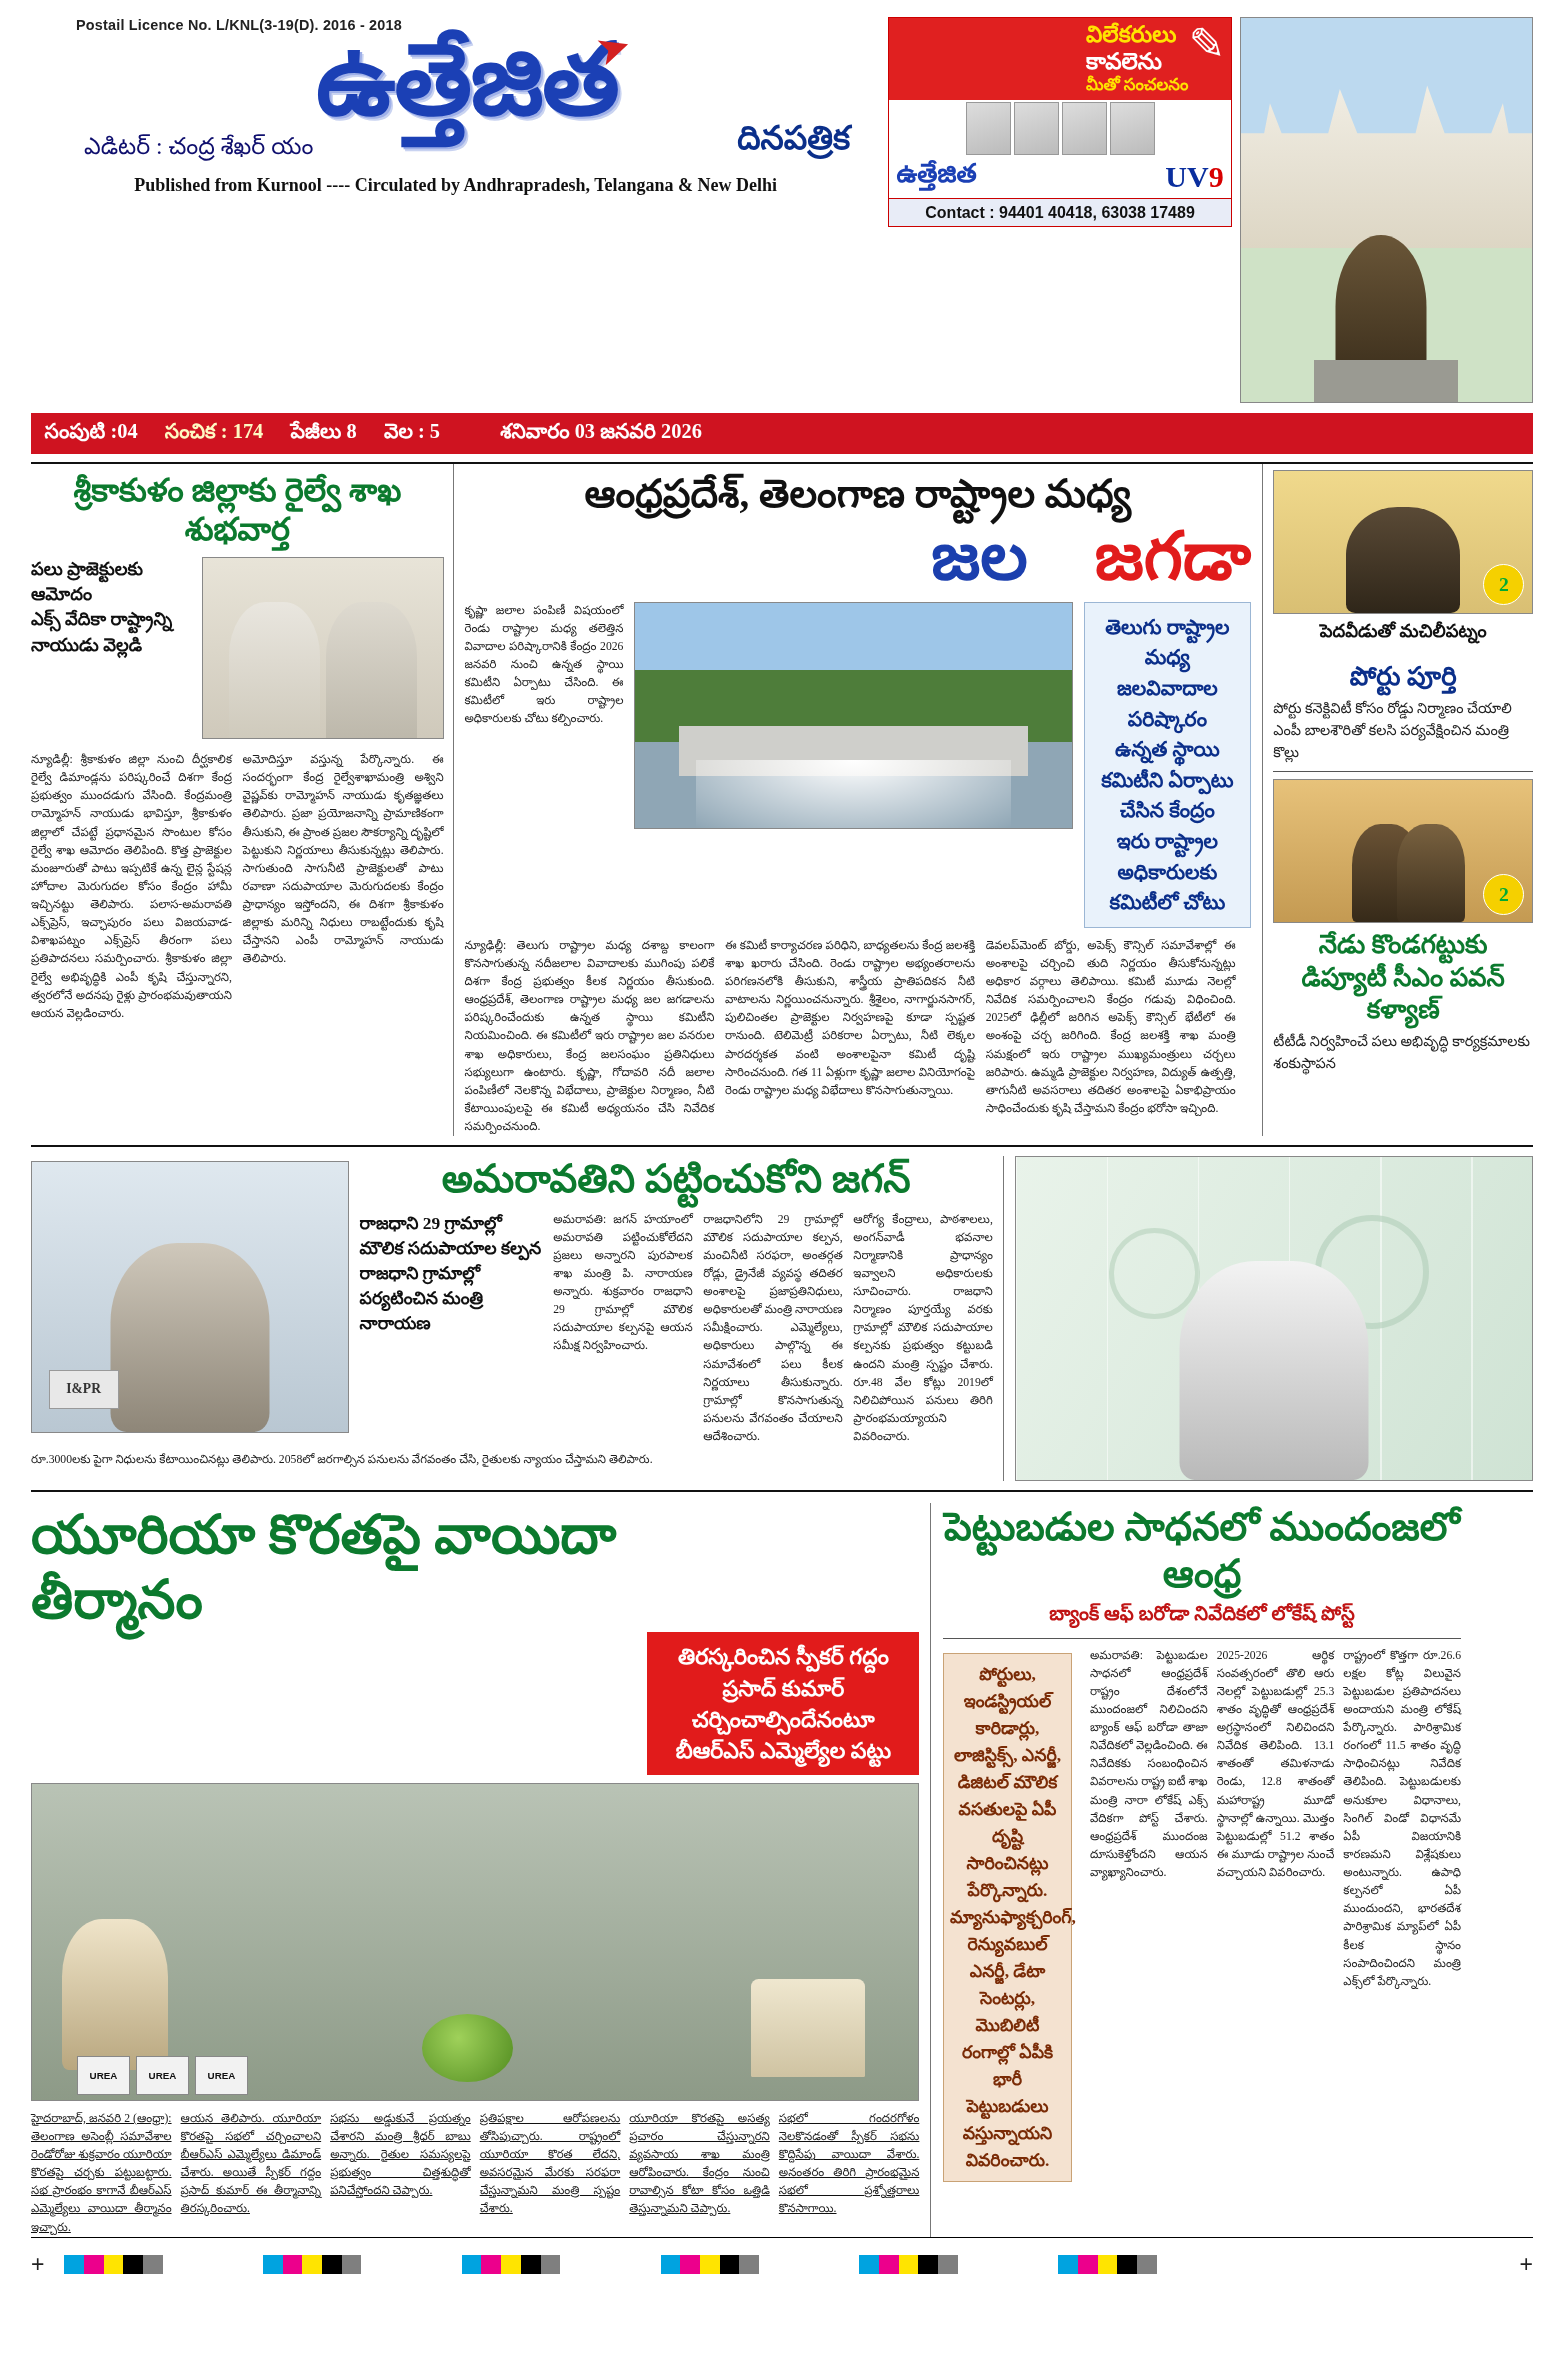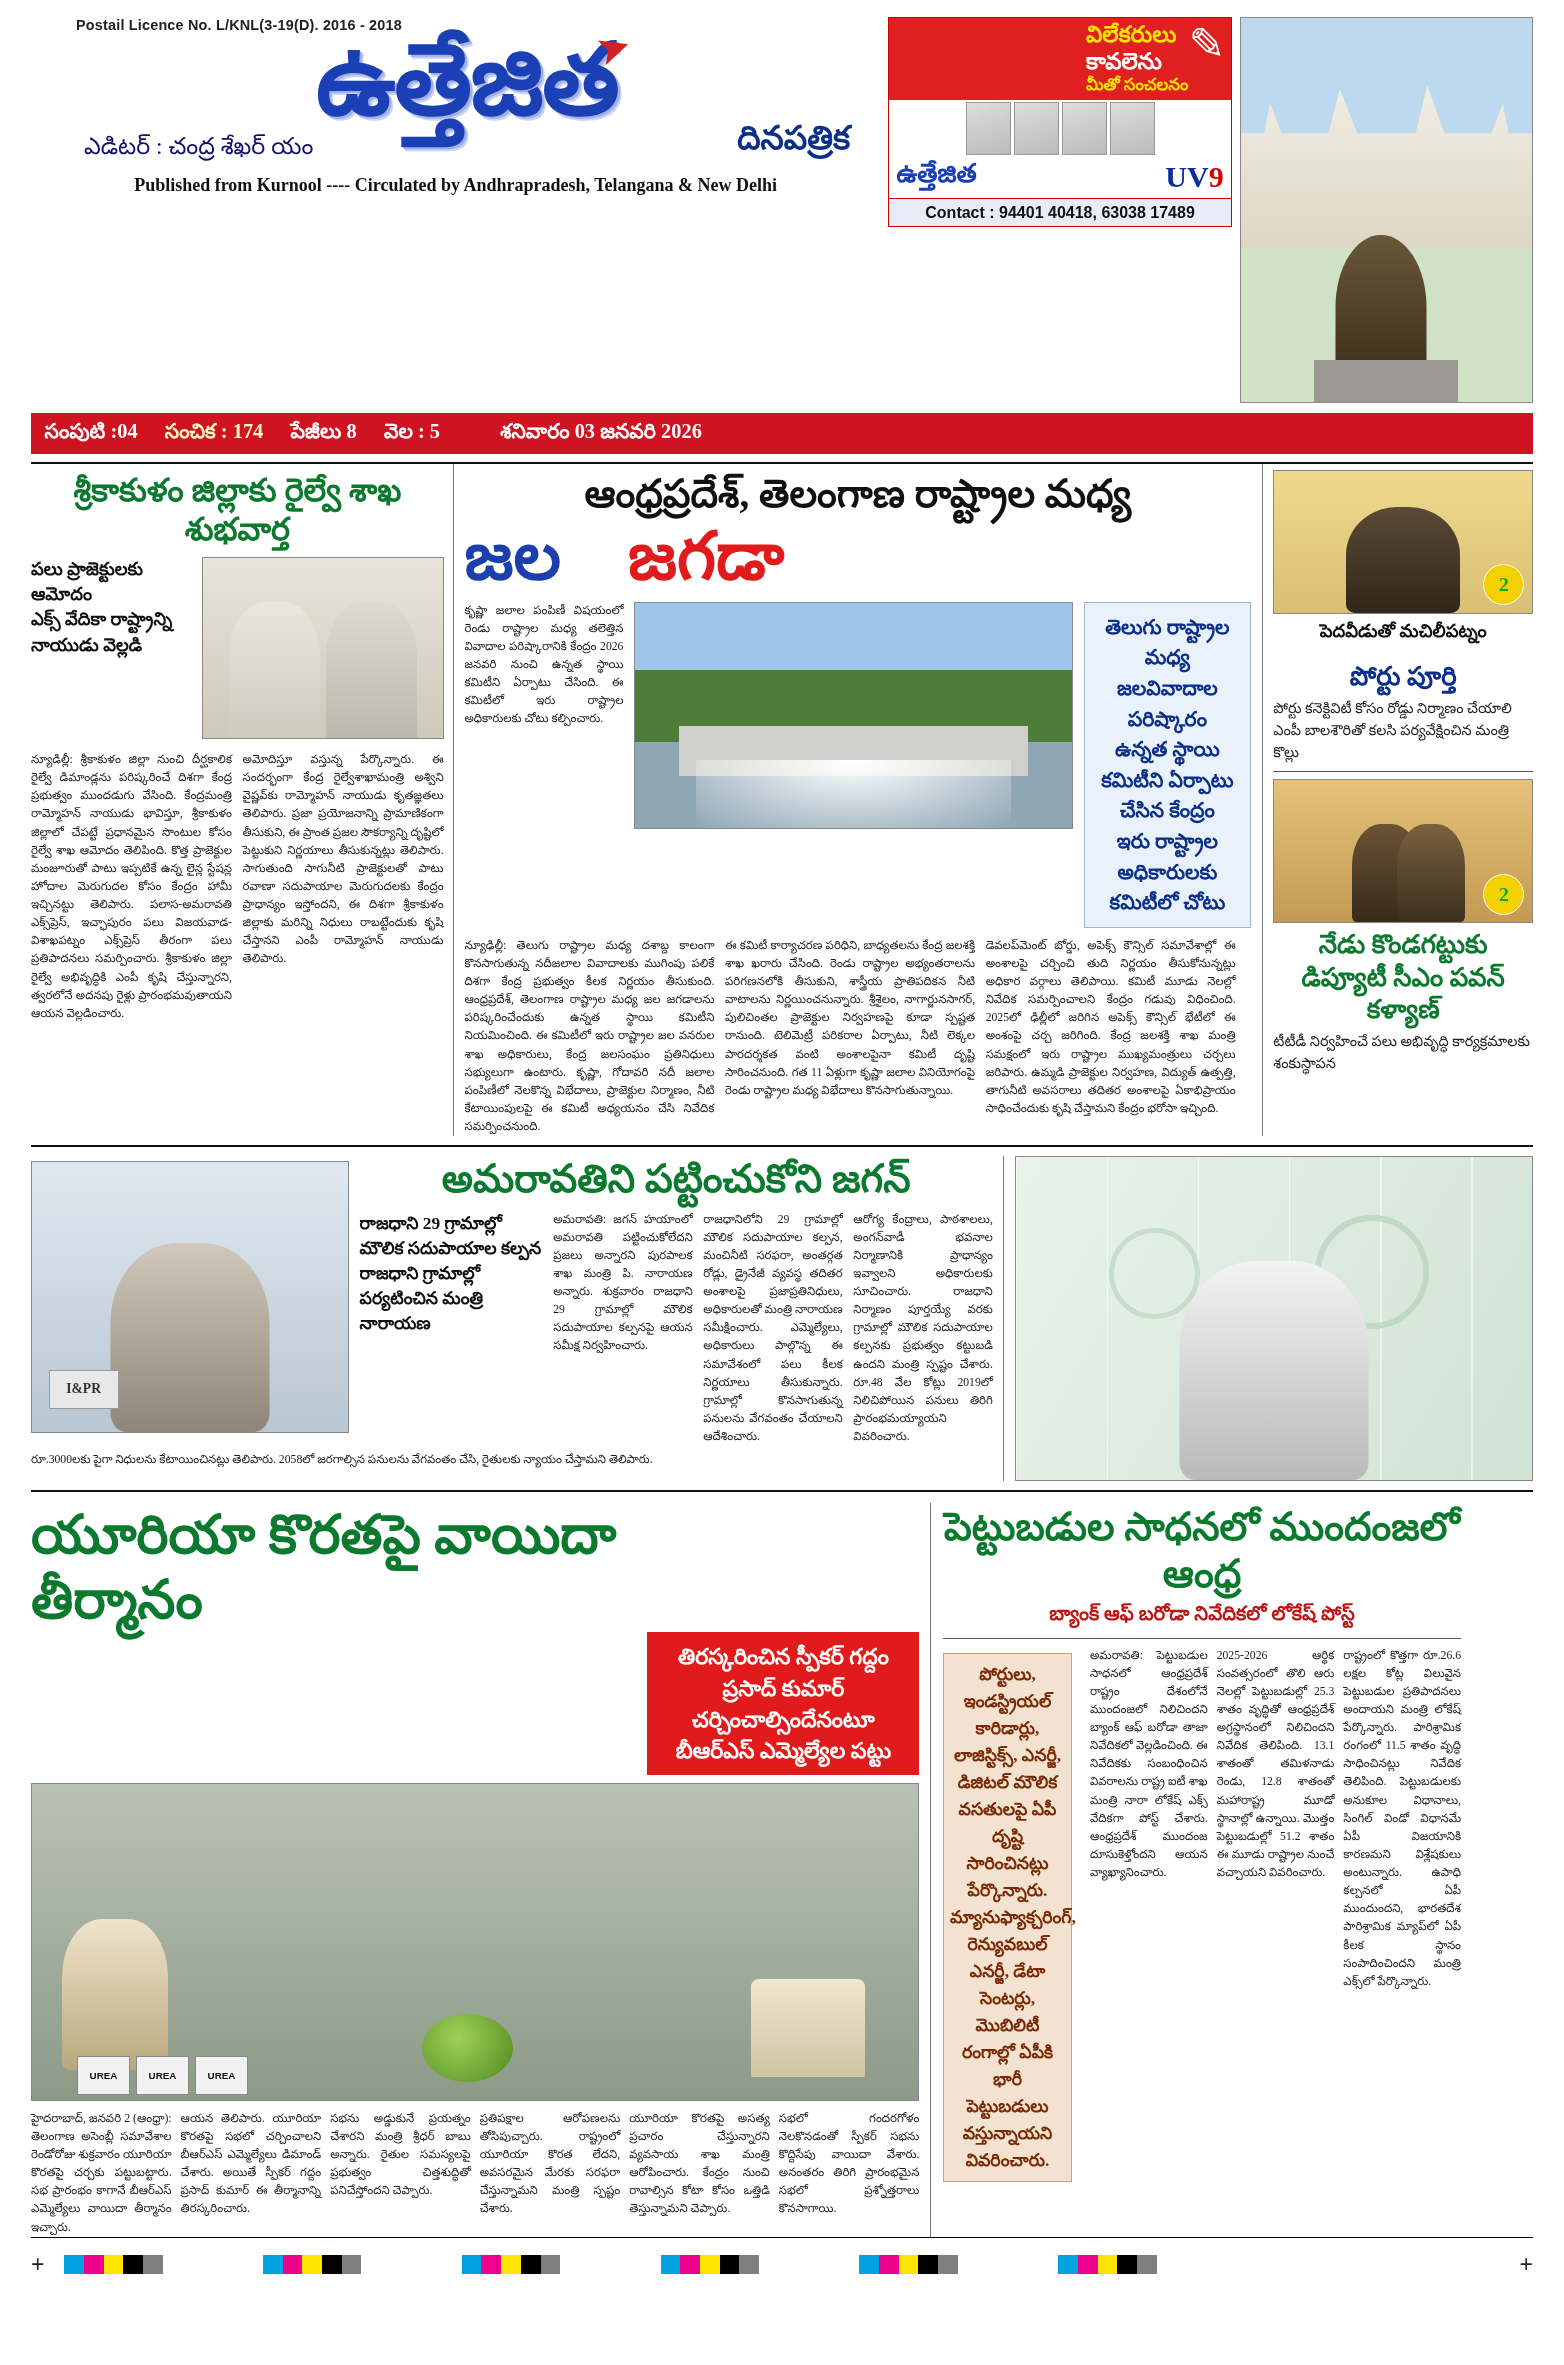--- a/index.html
+++ b/index.html
@@ -138,21 +138,21 @@
     width: 242px; height: 182px; float:right; border:0.8px solid #888;
     background: linear-gradient(#e8e4d8,#cfc9bb); position:relative; overflow:hidden; margin-bottom:6px;
   }
   .ph-person { position:absolute; bottom:0; border-radius: 40% 40% 0 0; }
 
   .mega-head {
     font-family:"Liberation Serif",serif; font-weight:700; text-align:center;
     font-size: 39px; line-height:1.18; color:#111;
   }
   .mega-sub {
-    font-family:"Liberation Serif",serif; font-weight:700; text-align:left;
+    font-family:"Liberation Serif",serif; font-weight:700; text-align:right;
     font-size: 67px; line-height:1.1; margin-top: 3px;
   }
   .mega-sub .blue { color:#1b3fae; }
   .mega-sub .red { color:#e11b1b; }
 
   .dam-photo {
     width: 439px; height: 227px; border:0.8px solid #888; overflow:hidden; position:relative;
     background: linear-gradient(#9ec6e8 0 30%, #4e7d3a 30% 62%, #8fa6b5 62% 100%);
   }
   .dam-photo .wall { position:absolute; left:10%; right:10%; top:55%; height:22%; background:#cfcfcb; }
@@ -193,21 +193,21 @@
     width: 318px; height: 272px; border:0.8px solid #888; float:left; margin: 4.5px 10.6px 4.5px 0;
     background: linear-gradient(#dfe8ef,#b9c7d2); position:relative; overflow:hidden;
   }
   .r2-rphoto {
     width: 100%; height: 325px; border:0.8px solid #888; position:relative; overflow:hidden;
     background: linear-gradient(#eaf3ec,#cfe2d6);
   }
 
   
   .row3 { display:flex; margin: 9px 6px 0; border-top: 2.3px solid #111; padding-top: 10.6px; }
-  .r3-left { width: 900px; padding-right: 10.6px; border-right:0.8px solid #777; }
+  .r3-left { width: 900px; padding-right: 10.6px; border-right:0.8px solid #777;text-decoration:underline; }
   .r3-right { width: 530px; padding-left: 12px; }
 
   .urea-head {
     font-family:"Liberation Serif",serif; font-weight:700; color:#0c7a2e;
     font-size: 54px; line-height:1.2; width: 681px; float:left;
   }
   .red-callout {
     width: 272px; float:right; background:#e11b1b; color:#fff;
     font-family:"Liberation Serif",serif; font-weight:700; font-size: 22px;
     line-height:1.42; text-align:center; padding: 9px 6px;

